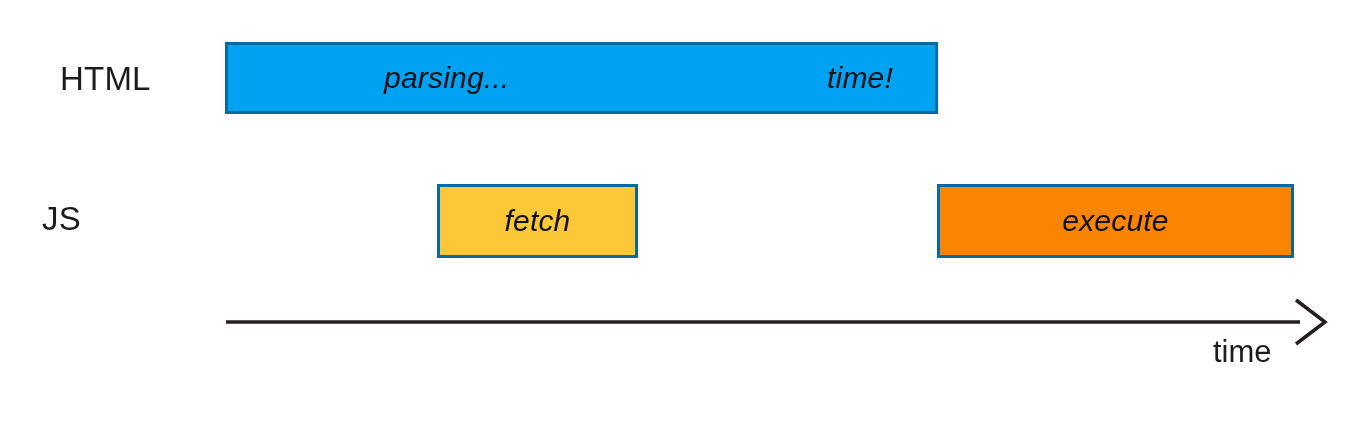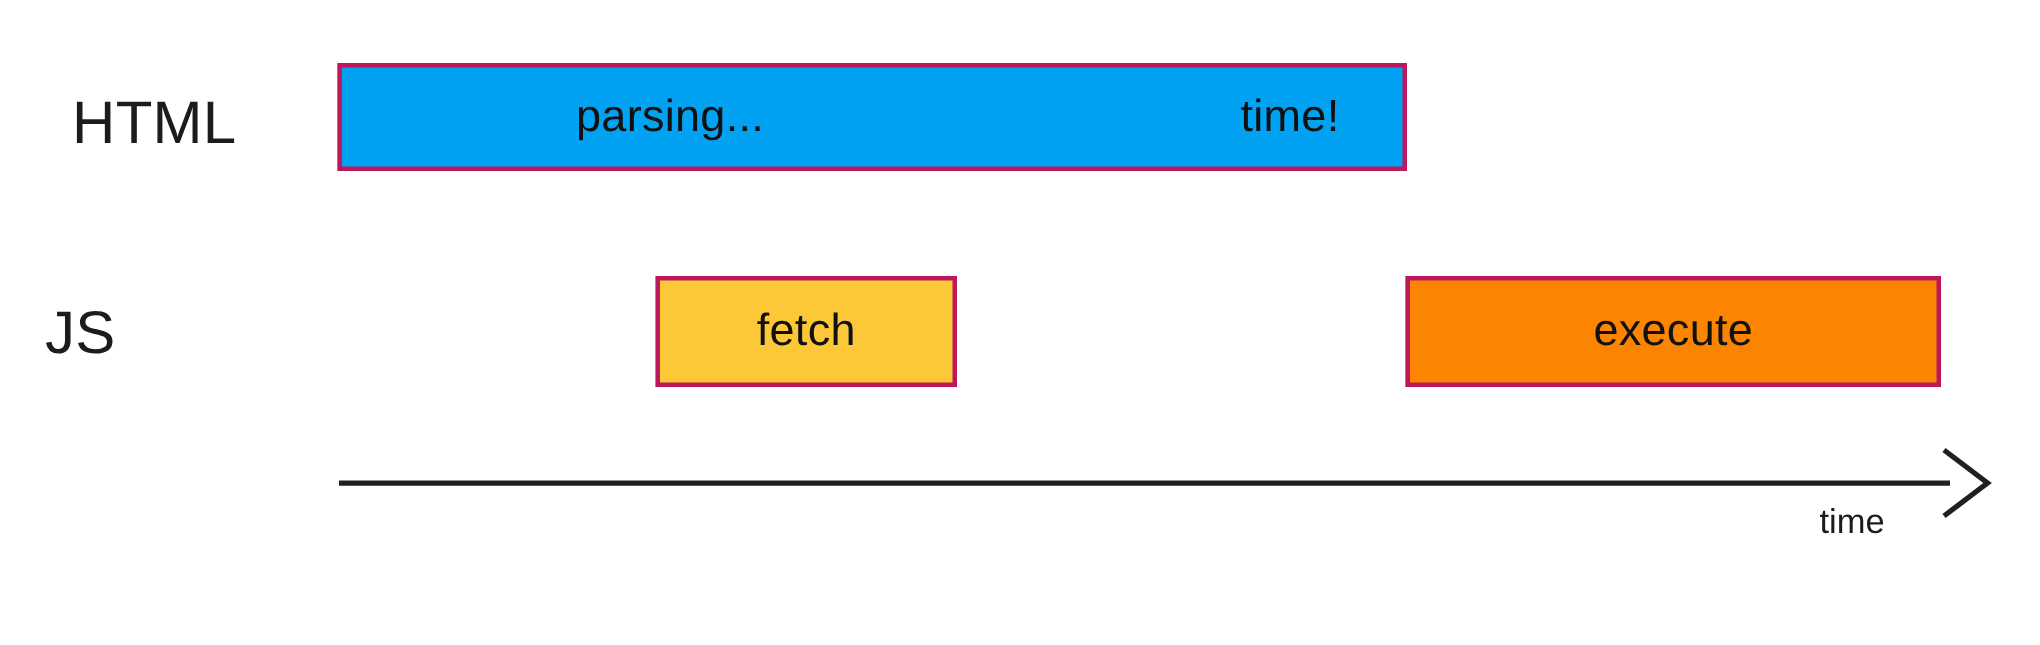--- a/index.html
+++ b/index.html
@@ -14,35 +14,37 @@
   #canvas {
     position: relative;
     width: 1360px;
     height: 430px;
     background: #ffffff;
     overflow: hidden;
   }
 
   .row-label {
     position: absolute;
-    font-size: 40px;
+    font-size: 33px;
     line-height: 1;
     color: #1c1c1c;
     letter-spacing: 0.2px;
     white-space: nowrap;
+    margin-left: 12px;
   }
   #label-html { left: 48px; top: 62px; }
   #label-js   { left: 30px; top: 202px; }
 
   .bar {
     position: absolute;
     box-sizing: border-box;
-    border: 3px solid #be185d;
+    border: 3px solid #0369a1;
     display: flex;
     align-items: center;
+    font-style: italic;
   }
 
   #bar-html {
     left: 225px;
     top: 42px;
     width: 713px;
     height: 72px;
     background: #02a2f2;
     justify-content: flex-start;
   }
@@ -90,21 +92,21 @@
     top: 0;
     width: 1360px;
     height: 430px;
     pointer-events: none;
   }
 
   #time-label {
     position: absolute;
     left: 1213px;
     top: 336px;
-    font-size: 23px;
+    font-size: 31px;
     line-height: 1;
     color: #1c1c1c;
     white-space: nowrap;
   }
 </style>
 </head>
 <body>
 
 <div id="canvas">
 

